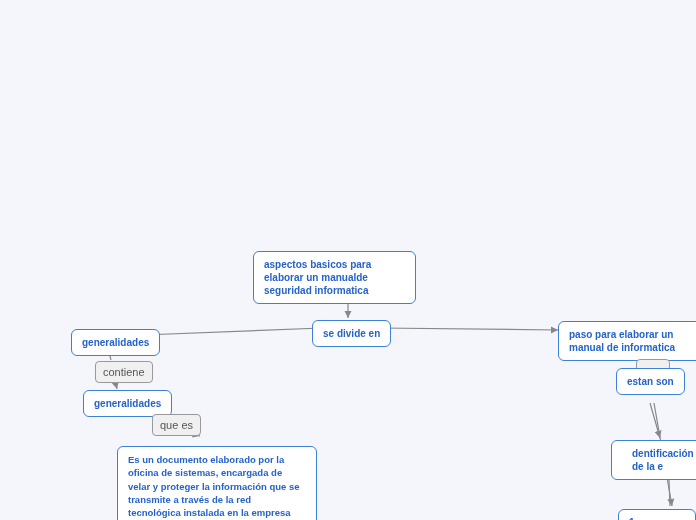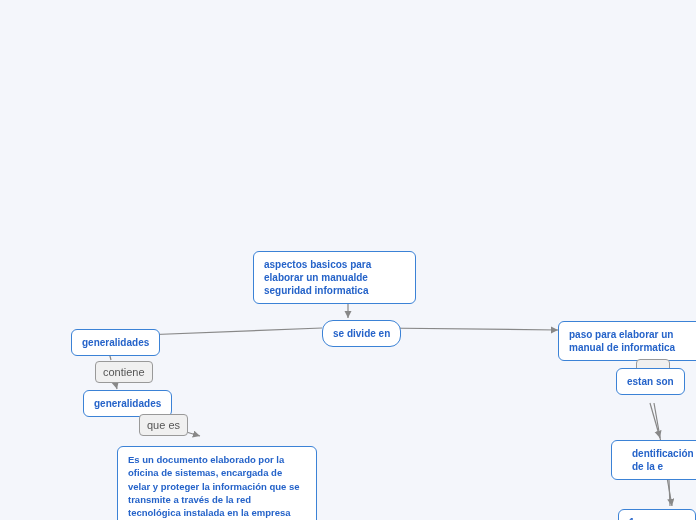--- a/index.html
+++ b/index.html
@@ -78,29 +78,29 @@
 
   <line x1="650" y1="403" x2="660" y2="438" stroke="#888" stroke-width="1.2" marker-end="url(#arrow)"></line>
 
   <line x1="654" y1="403" x2="672" y2="506" stroke="#888" stroke-width="1.2" marker-end="url(#arrow)"></line>
 
   <line x1="668" y1="455" x2="670" y2="506" stroke="#888" stroke-width="1.2"></line>
 </svg>
 
 <div class="node" style="left:253px; top:251px; width:163px;">aspectos basicos para elaborar un manualde seguridad informatica</div>
 
-<div class="node" style="left:322px; top:320px;border-radius:11px;">se divide en</div>
+<div class="node" style="left:312px; top:320px;">se divide en</div>
 
 <div class="node" style="left:71px; top:329px;">generalidades</div>
 
 <div class="node small" style="left:95px; top:361px;">contiene</div>
 
 <div class="node" style="left:83px; top:390px;">generalidades</div>
 
-<div class="node small" style="left:139px; top:414px;">que es</div>
+<div class="node small" style="left:152px; top:414px;">que es</div>
 
 <div class="node desc" style="left:117px; top:446px;">Es un documento elaborado por la oficina de sistemas, encargada de velar y proteger la información que se transmite a través de la red tecnológica instalada en la empresa</div>
 
 <div class="node" style="left:558px; top:321px; width:145px;">paso para elaborar un manual de informatica</div>
 
 <div class="node small" style="left:636px; top:359px;font-style:italic;">que</div>
 
 <div class="node" style="left:616px; top:368px;text-align:right;">estan son</div>
 
 <div class="node" style="left:611px; top:440px;padding-left:20px;">dentificación de la e</div>

